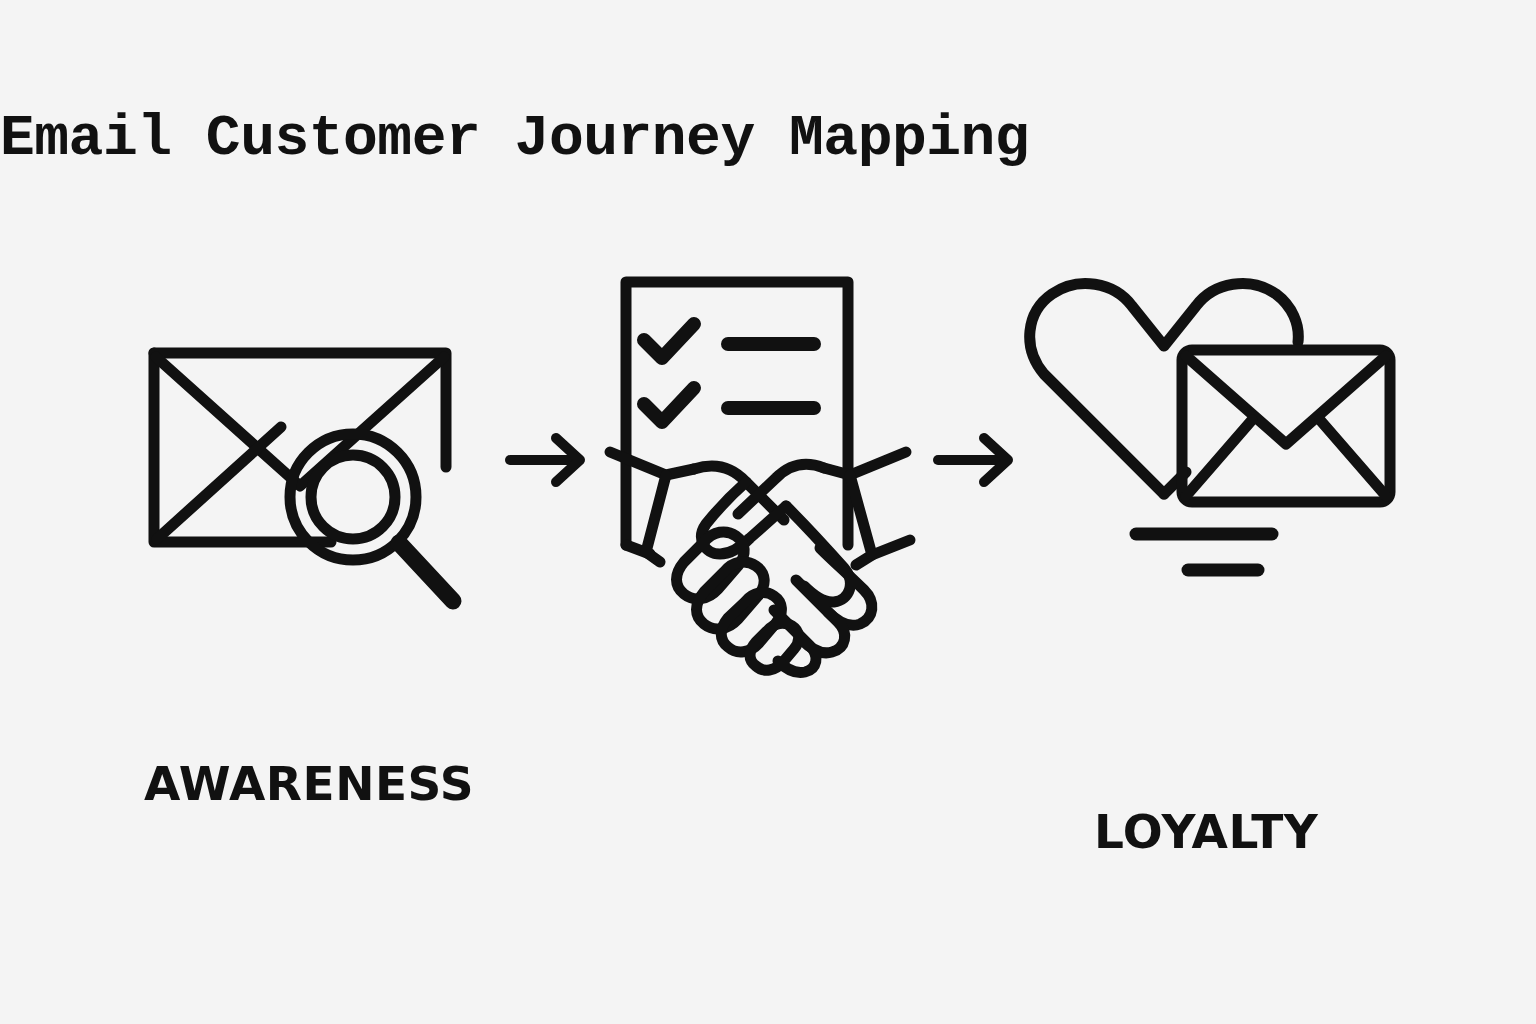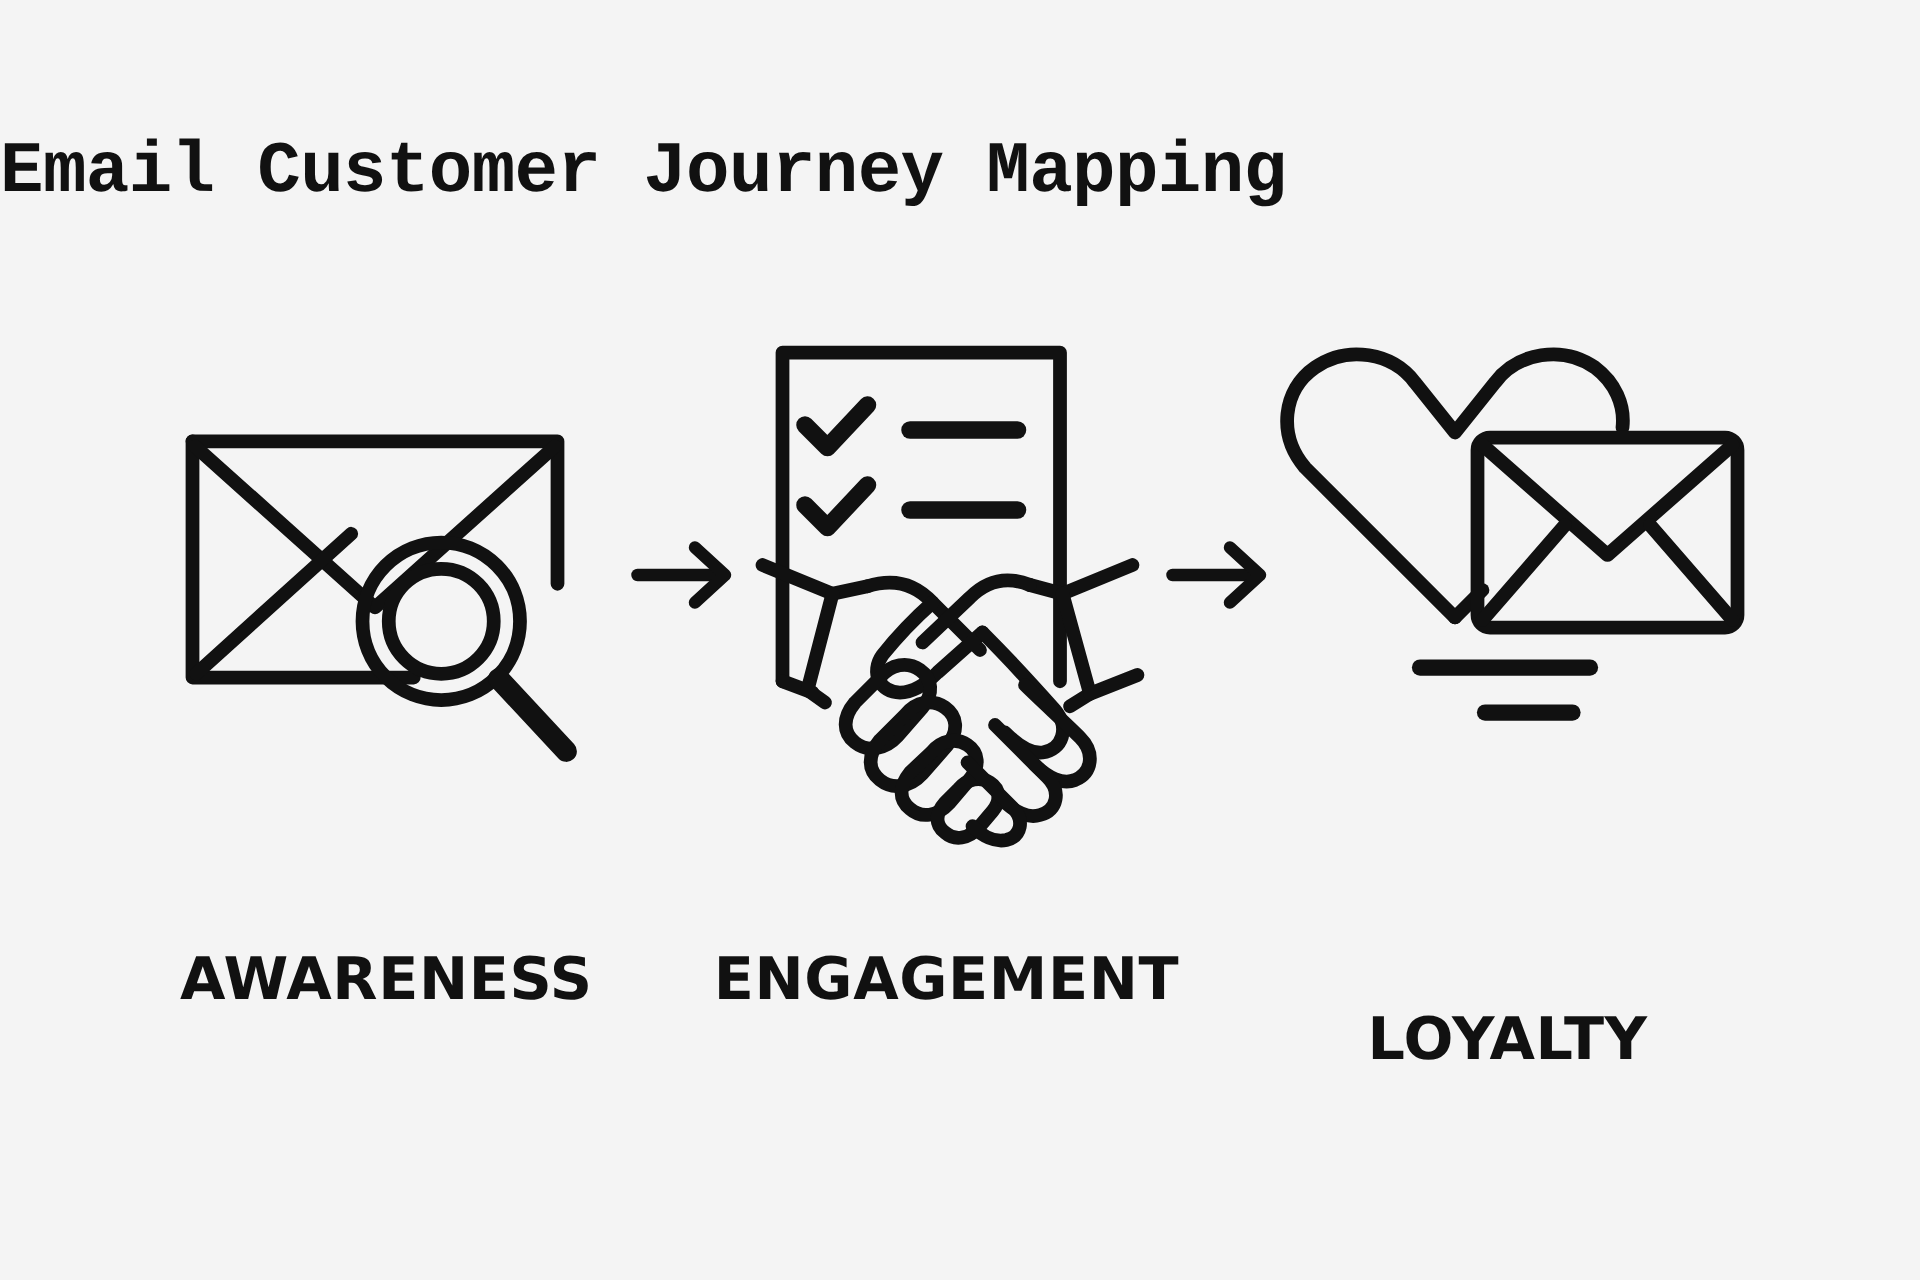--- a/index.html
+++ b/index.html
@@ -215,17 +215,16 @@
         <line x1="366" y1="234" x2="300" y2="158"></line>
       </g>
 
       <line x1="116" y1="272" x2="252" y2="272" stroke="#111111" stroke-width="13" stroke-linecap="round"></line>
       <line x1="168" y1="308" x2="238" y2="308" stroke="#111111" stroke-width="13" stroke-linecap="round"></line>
     </svg>
   </div>
 
   <div class="stage-label label-1" style="color: rgb(17, 17, 17);">AWARENESS</div>
 
-  <div class="stage-label label-2" style="color: rgb(17, 17, 17);">ENGAGEMENT</div>
 
   <div class="stage-label label-3" style="color: rgb(17, 17, 17); margin-top: 48px;">LOYALTY</div>
 
 </div>
 
 </body></html>

